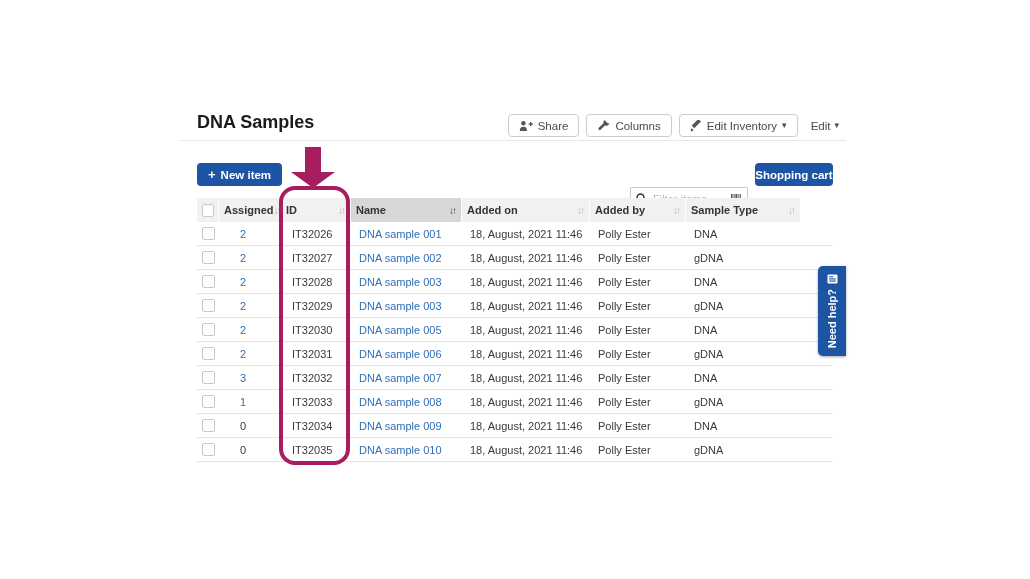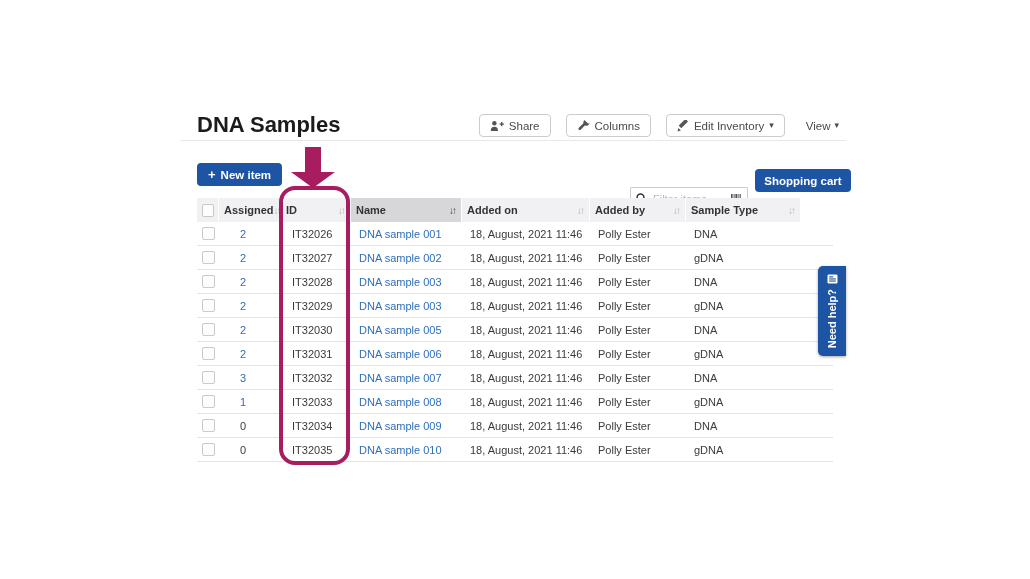--- a/index.html
+++ b/index.html
@@ -1,43 +1,43 @@
 <!DOCTYPE html>
 <html><head>
 <meta charset="utf-8">
 <style>
   html,body{margin:0;padding:0;}
   body{
     width:1030px;height:579px;position:relative;background:#ffffff;
     font-family:"Liberation Sans",sans-serif;color:#363636;overflow:hidden;
   }
   
-  .page-title{position:absolute;left:197px;top:112px;font-size:22px;font-weight:bold;color:#1b1b1b;}
-  .header-actions{position:absolute;top:114px;left:540px;width:305px;display:flex;justify-content:flex-end;align-items:center;gap:15px;}
+  .page-title{position:absolute;left:197px;top:112px;font-size:18px;font-weight:bold;color:#1b1b1b;}
+  .header-actions{position:absolute;top:114px;left:540px;width:305px;display:flex;justify-content:flex-end;align-items:center;gap:7px;}
   .btn-outline{
     display:inline-flex;align-items:center;gap:5px;height:23px;padding:0 10px;
     background:#fff;border:1px solid #ccc;border-radius:4px;font-size:11.5px;color:#4a4a4a;cursor:pointer;white-space:nowrap;
   }
   .btn-plain{display:inline-flex;align-items:center;gap:4px;height:23px;padding:0 6px;background:transparent;border:none;font-size:11.5px;color:#4a4a4a;cursor:pointer;}
   .caret{font-size:9px;color:#4a4a4a;line-height:1;}
   .divider{position:absolute;left:180px;top:140px;width:666px;height:1px;background:#e8e8e8;}
   
   .btn-primary{
     display:inline-flex;align-items:center;justify-content:center;gap:5px;height:23px;padding:0 11px;
     background:#1d54a4;color:#fff;border:none;border-radius:4px;font-size:11.5px;font-weight:bold;cursor:pointer;white-space:nowrap;
   }
   .new-item{position:absolute;left:197px;top:163px;}
   .plus-glyph{font-weight:bold;font-size:13px;line-height:1;}
   .filter-wrap{
     position:absolute;left:630px;top:163px;width:118px;height:23px;box-sizing:border-box;
     border:1px solid #ccc;border-radius:1px;background:#fff;display:flex;align-items:center;padding:0 5px;gap:4px;margin-top:24px;
   }
   .filter-input{flex:1;border:none;outline:none;font-size:11px;color:#555;min-width:10px;background:transparent;font-family:"Liberation Sans",sans-serif;}
   .filter-input::placeholder{color:#b9b9b9;}
-  .shopping-cart{position:absolute;left:755px;top:163px;width:96px;margin-top:6px;}
+  .shopping-cart{position:absolute;left:755px;top:163px;width:78px;}
   
   .table{position:absolute;left:197px;top:198px;width:636px;font-size:11px;}
   .tr{display:flex;height:24px;align-items:stretch;}
   .thead .th{
     background:#f1f1f3;display:flex;align-items:center;font-weight:bold;color:#333;
     border-right:1px solid #fff;box-sizing:border-box;padding:0 4px 0 5px;
   }
   .thead .th.active{background:#d7d7d9;}
   .sort-icon{margin-left:auto;color:#b5b5b5;font-size:10px;letter-spacing:-2px;padding-right:2px;}
   .th.active .sort-icon{color:#444;}
@@ -107,21 +107,21 @@
     <span class="icon">
       <svg width="12" height="12" viewBox="0 0 12 12">
           <rect x="4.6" y="-1.2" width="3.6" height="9.5" fill="#555" transform="rotate(45 6.4 3.5)"></rect>
           <path d="M1.4 8.1 L3.9 10.6 L0.6 11.4 Z" fill="#555"></path>
         </svg>
     </span>
     <span>Edit Inventory</span>
     <span class="caret">▾</span>
   </button>
   <button class="btn-plain">
-    <span>View</span>
+    <span>Edit</span>
     <span class="caret">▾</span>
   </button>
 </div>
 
 <div class="divider"></div>
 
 <button class="btn-primary new-item">
   <span class="plus-glyph">+</span>
   <span>New item</span>
 </button>

